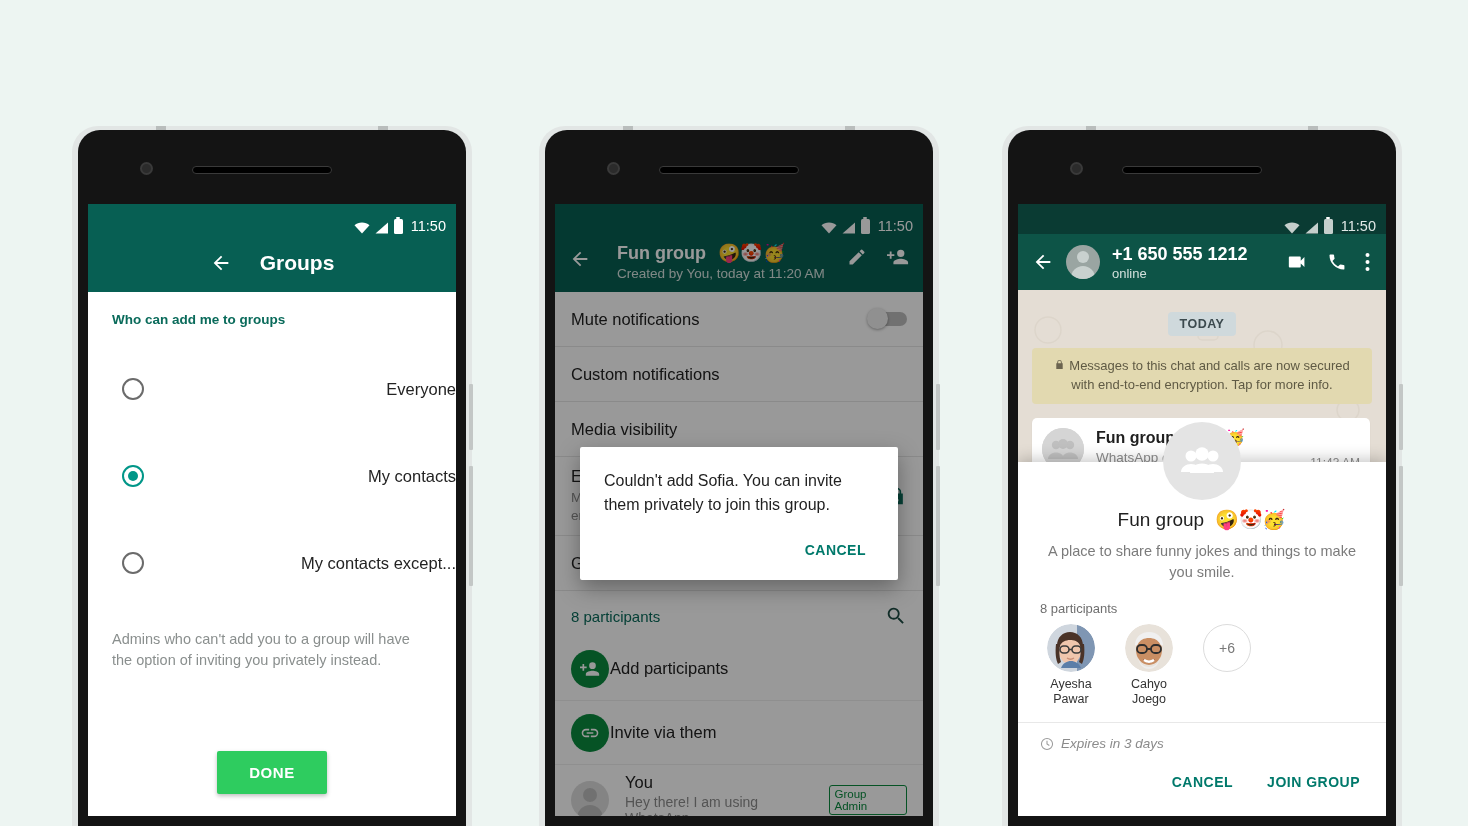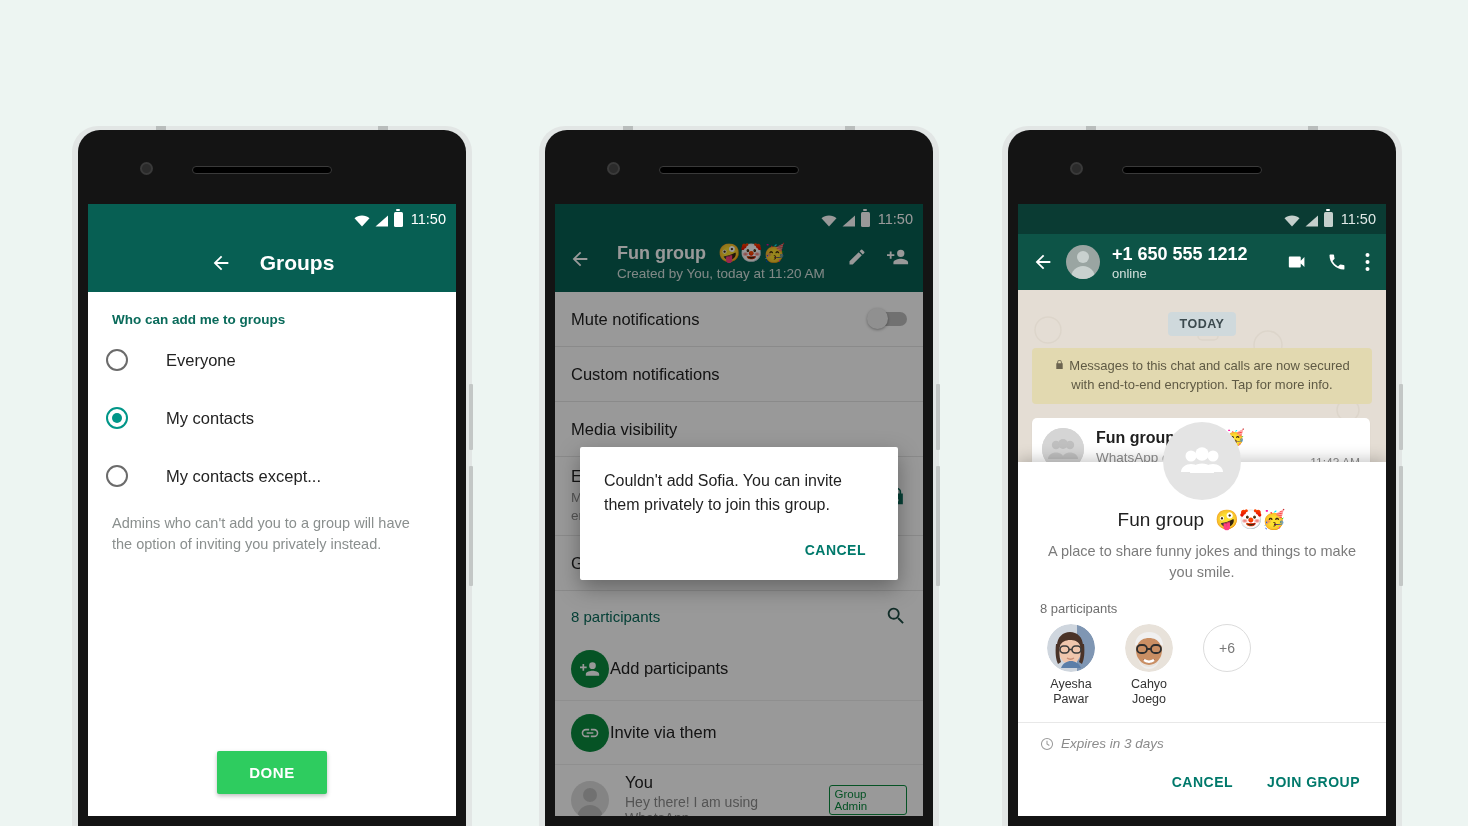--- a/index.html
+++ b/index.html
@@ -70,47 +70,47 @@
   .screen {
     position: absolute;
     left: 16px; top: 78px;
     width: 368px; height: 612px;
     background: #ffffff;
     overflow: hidden;
   }
 
   .statusbar {
     height: 30px;
-    display: flex; align-items: center; justify-content: flex-end;
+    display: flex; align-items: flex-end; justify-content: flex-end;
     padding-right: 10px;
     gap: 8px;
     color: #fff;
     font-size: 14.5px;
   }
   .sb-icons { display: flex; align-items: flex-end; gap: 5px; }
   .wifi-ic { width: 16px; height: 12px; }
   .sig-ic { width: 14px; height: 12px; }
   .bat-ic { width: 9px; height: 15px; background: #fff; border-radius: 1.5px; position: relative; }
   .bat-ic::before { content:""; position:absolute; top:-2.5px; left:2.5px; width:4px; height:2px; background:#fff; border-radius:1px; }
 
   
   .appbar { display: flex; align-items: center; padding: 0 14px; }
   .back-arrow { width: 22px; height: 22px; flex: 0 0 auto; }
   .appbar-title { color: #fff; font-size: 20px; font-weight: bold; }
 
   
   .p1 .statusbar { background: #075f53; }
   .p1 .appbar { background: #075f53; height: 58px; justify-content: center; }
   .p1 .appbar-title { margin-left: 28px; font-size: 21px; }
-  .p1 .body { height: 524px; background: #fff; position: relative; display:flex; flex-direction:column; }
+  .p1 .body { height: 524px; background: #fff; position: relative; display:flex; flex-direction:column;gap:29px; }
   .sec-head {
     color: #0a6b5b; font-size: 13.5px; font-weight: bold;
     padding: 20px 24px 4px 24px;
   }
-  .radio-row { display: flex; align-items: center; height: 58px; padding-left: 18px; }
+  .radio-row { display: flex; align-items: center; height: 58px; padding-left: 34px; justify-content: space-between; }
   .radio {
     width: 22px; height: 22px; border-radius: 50%;
     border: 2px solid #6b6b6b; flex: 0 0 auto;
     position: relative;
   }
   .radio.on { border-color: #009688; }
   .radio.on::after {
     content:""; position: absolute; left: 4px; top: 4px;
     width: 10px; height: 10px; border-radius: 50%; background: #009688;
   }

